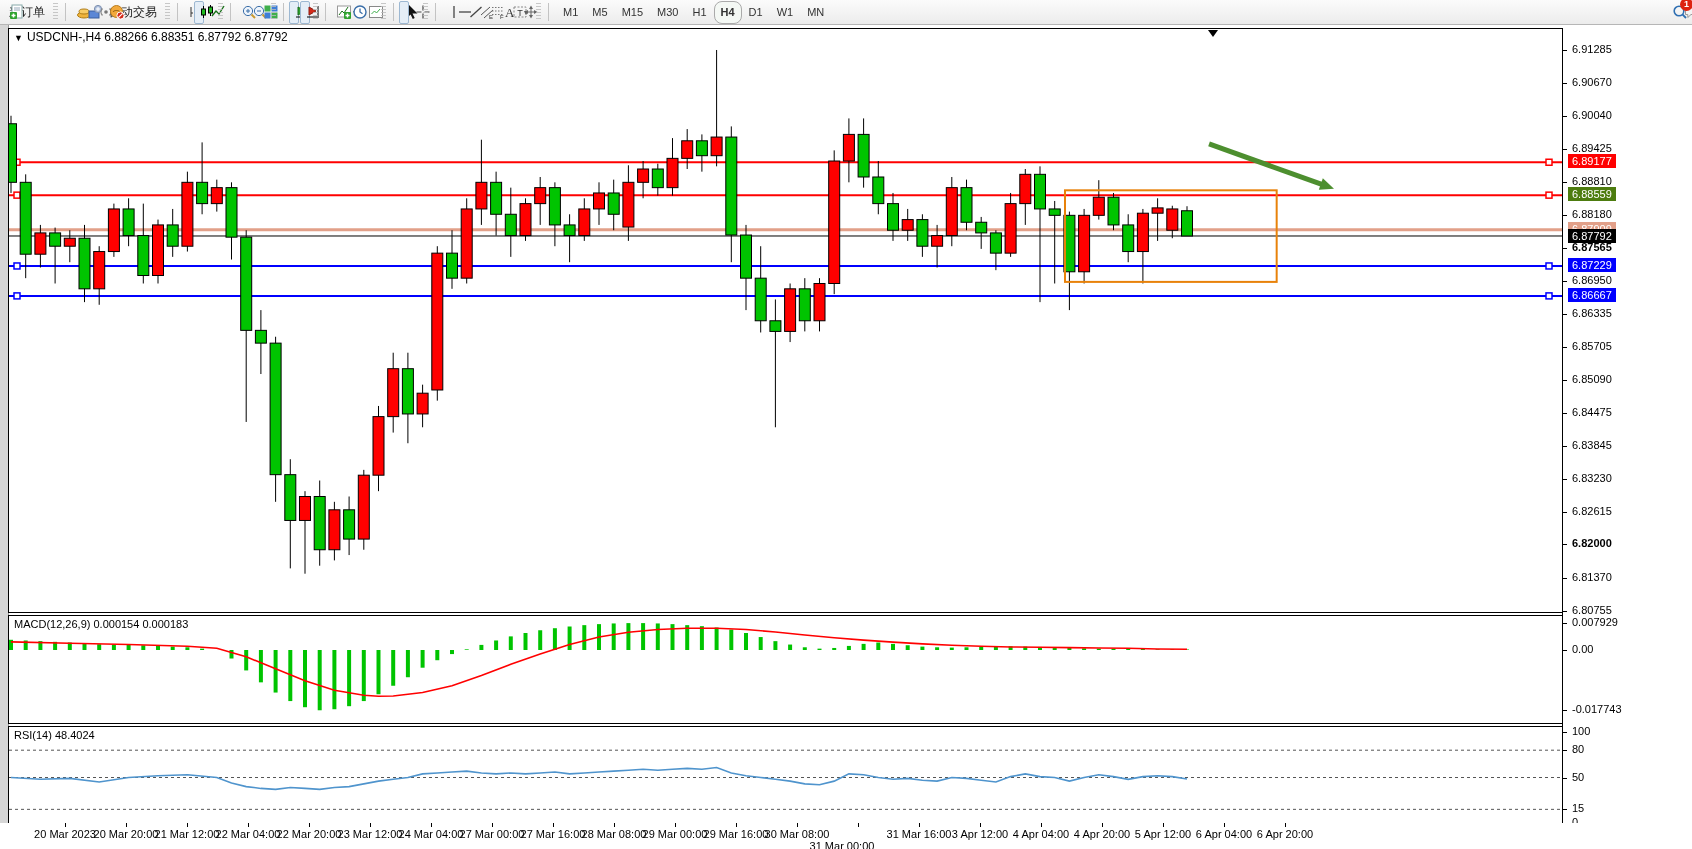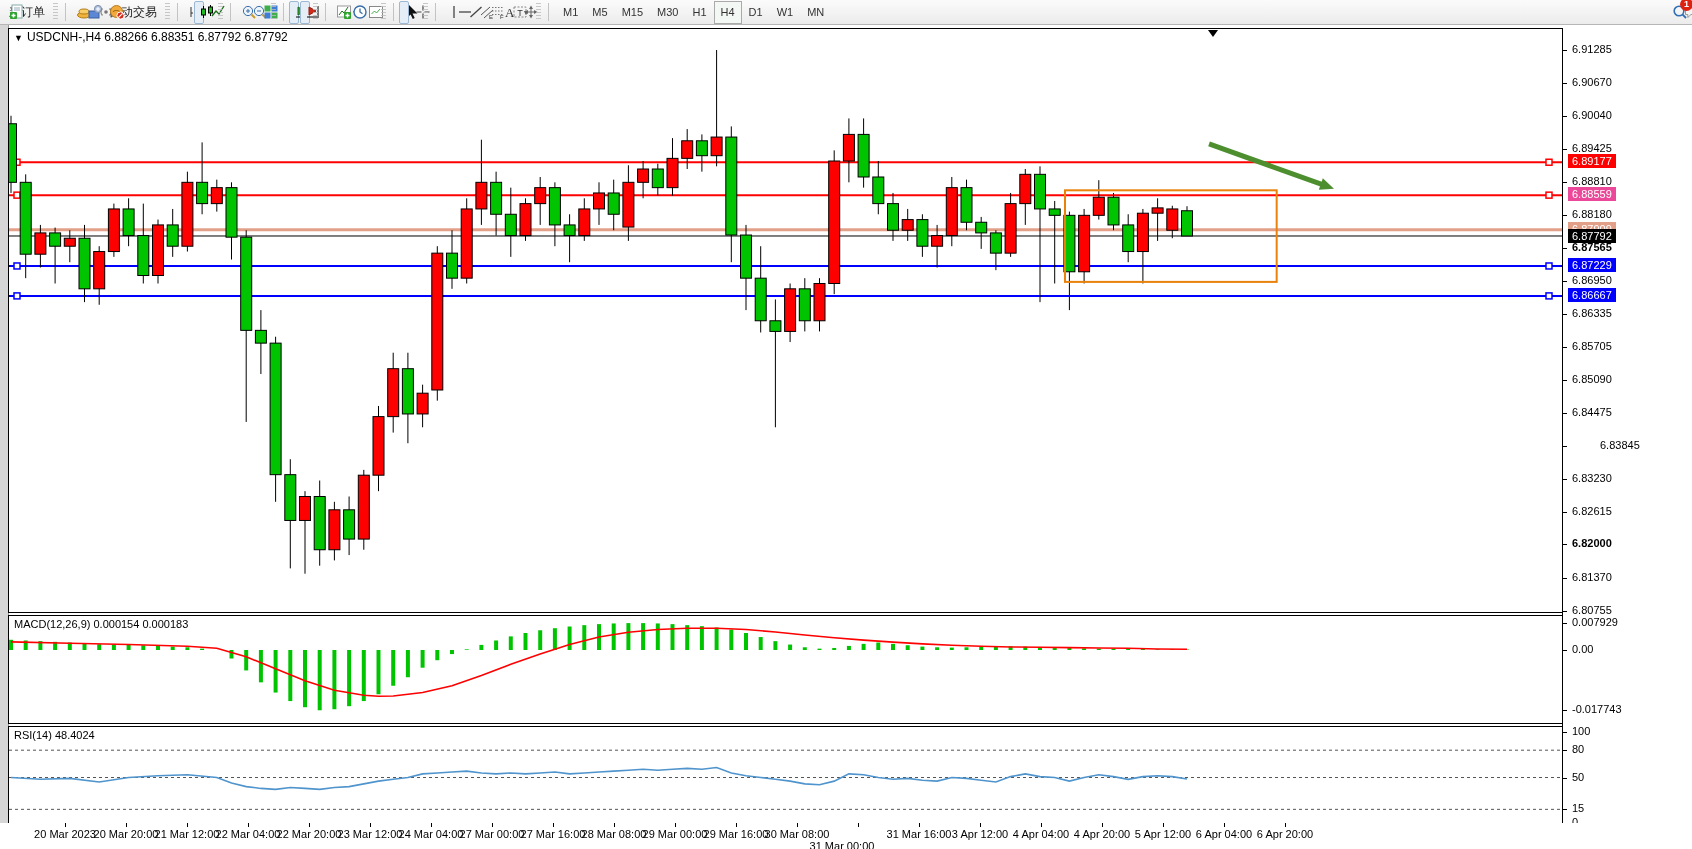--- a/index.html
+++ b/index.html
@@ -6,21 +6,21 @@
   #app{position:relative;width:1692px;height:849px;background:#fff;overflow:hidden;}
   
   #toolbar{position:absolute;left:0;top:0;width:1692px;height:25px;background:linear-gradient(#fbfbfb,#ececec);border-bottom:1px solid #b6b6b6;display:flex;align-items:center;padding:0 4px;box-sizing:border-box;gap:1px;}
   .tbtn{display:flex;align-items:center;gap:3px;height:21px;padding:0 4px;border:1px solid transparent;border-radius:2px;font-size:12px;color:#222;cursor:default;}
   .tbtn.active{background:#e5eef7;border:1px solid #9db8d2;}
   .tbtn svg{display:block;}
   .tsep{width:1px;height:18px;background:#c3c3c3;margin:0 4px;}
   .thandle{width:5px;height:18px;margin:0 2px;background:repeating-linear-gradient(#bbb 0 1px,transparent 1px 3px);opacity:.8;}
   .dd{font-size:8px;color:#555;margin-left:1px;}
   .tflabel{font-size:11px;color:#333;padding:2px 6px;height:17px;line-height:17px;border:1px solid transparent;text-align:center;}
-  .tflabel.active{border:1px solid #aaa;background:#f4f8f4;border-radius:0;}
+  .tflabel.active{border:1px solid #aaa;background:#f4f8f4;border-radius:8px;font-weight:bold;}
   #tfgroup{display:flex;align-items:center;margin-left:2px;}
   .spacer{flex:1;}
   .badge{position:absolute;top:-4px;right:-6px;background:#dd2211;color:#fff;border-radius:50%;width:13px;height:13px;font-size:9px;line-height:13px;text-align:center;font-weight:bold;}
   
   #leftstrip{position:absolute;left:0;top:25px;width:8px;height:824px;background:#d6d6d6;border-right:1px solid #9a9a9a;}
   .panelborder{position:absolute;left:0;background:#fff;border:1px solid #000;box-sizing:border-box;}
   #chart-title{position:absolute;left:6px;top:2px;font-size:12px;color:#000;z-index:30;}
   #macd-label,#rsi-label{position:absolute;left:6px;font-size:11px;color:#000;z-index:30;}
   .axis-label{position:absolute;left:10px;font-size:11px;color:#000;white-space:nowrap;}
   .axis-flag{position:absolute;left:6px;font-size:11px;color:#fff;padding:1px 4px 1px 4px;white-space:nowrap;z-index:5;}
@@ -557,33 +557,33 @@
       <div class="axis-label" style="top: 245.831px;">6.86950</div>
       <div class="axis-tick" style="top: 285.58px;"></div>
       <div class="axis-label" style="top: 278.58px;">6.86335</div>
       <div class="axis-tick" style="top: 319.127px;"></div>
       <div class="axis-label" style="top: 312.127px;">6.85705</div>
       <div class="axis-tick" style="top: 351.876px;"></div>
       <div class="axis-label" style="top: 344.876px;">6.85090</div>
       <div class="axis-tick" style="top: 384.625px;"></div>
       <div class="axis-label" style="top: 377.625px;">6.84475</div>
       <div class="axis-tick" style="top: 418.172px;"></div>
-      <div class="axis-label" style="top: 411.172px; margin-left: 28px;">6.83845</div>
+      <div class="axis-label" style="top: 411.172px;">6.83845</div>
       <div class="axis-tick" style="top: 450.921px;"></div>
       <div class="axis-label" style="top: 443.921px;">6.83230</div>
       <div class="axis-tick" style="top: 483.67px;"></div>
       <div class="axis-label" style="top: 476.67px;">6.82615</div>
       <div class="axis-tick" style="top: 516.418px;"></div>
       <div class="axis-label" style="top: 509.418px; font-weight: bold;">6.82000</div>
       <div class="axis-tick" style="top: 549.966px;"></div>
       <div class="axis-label" style="top: 542.966px; text-align: right;">6.81370</div>
       <div class="axis-tick" style="top: 582.715px;"></div>
       <div class="axis-label" style="top: 575.715px;">6.80755</div>
       <div class="axis-flag" style="top: 126.243px; background: rgb(255, 0, 0);">6.89177</div>
-      <div class="axis-flag" style="top: 159.152px; background: #ec4899;">6.88559</div>
+      <div class="axis-flag" style="top: 159.152px; background: #4d7c0f;">6.88559</div>
       <div class="axis-flag" style="top: 193.764px; background: rgb(226, 160, 137);">6.87909</div>
       <div class="axis-flag" style="top: 229.974px; background: rgb(0, 0, 255);">6.87229</div>
       <div class="axis-flag" style="top: 259.901px; background: rgb(0, 0, 255);">6.86667</div>
       <div class="axis-flag" style="top: 200.994px; background: rgb(0, 0, 0);">6.87792</div>
       <div class="axis-tick" style="top: 595.002px;"></div>
       <div class="axis-label" style="top: 588.002px;">0.007929</div>
       <div class="axis-tick" style="top: 622px;"></div>
       <div class="axis-label" style="top: 615px;">0.00</div>
       <div class="axis-tick" style="top: 682.415px;"></div>
       <div class="axis-label" style="top: 675.415px;">-0.017743</div>

